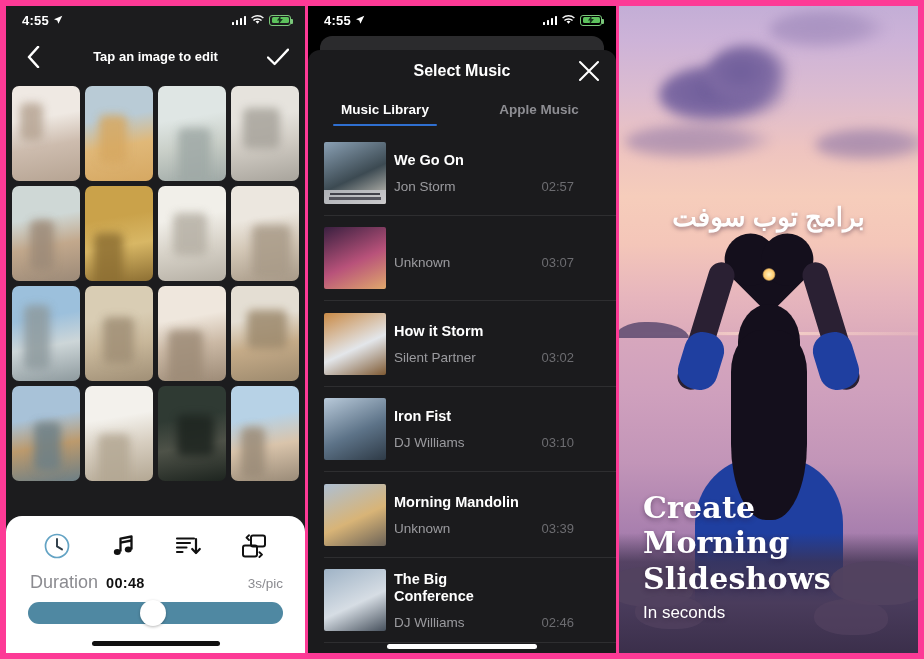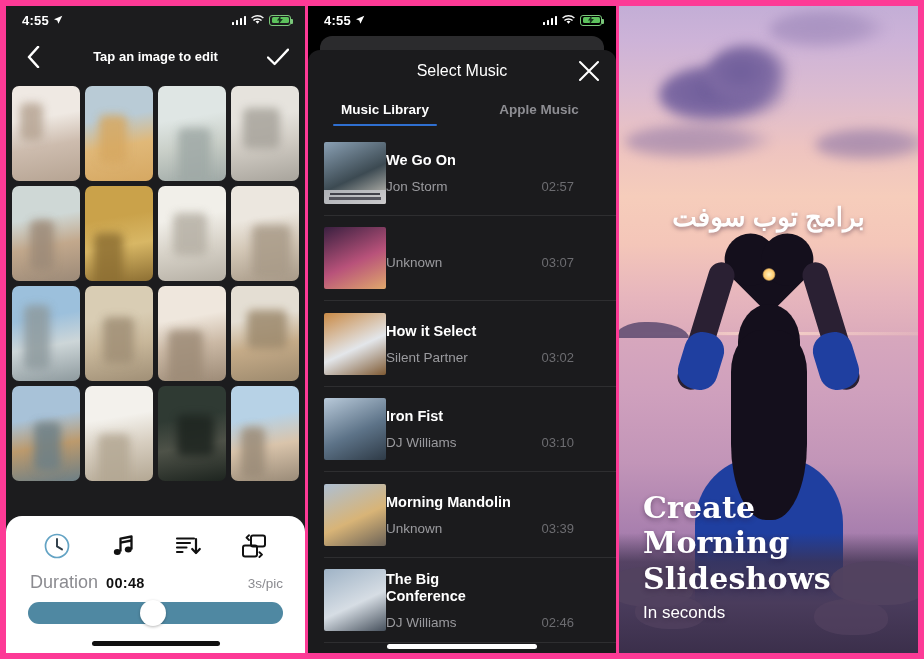--- a/index.html
+++ b/index.html
@@ -137,39 +137,39 @@
   }
   .sheet{
     position:absolute; left:0; right:0; top:44px; bottom:0;
     background:#1b1b1d;
     border-radius:12px 12px 0 0;
   }
   .sheet-head{
     position:relative; height:42px;
     display:flex; align-items:center; justify-content:center;
   }
-  .sheet-title{ color:#fff; font-size:16px; font-weight:normal; }
+  .sheet-title{ color:#fff; font-size:16px; font-weight:bold; }
   .sheet-close{
     position:absolute; right:14px; top:50%; transform:translateY(-50%);
     width:26px; height:26px; cursor:pointer;
   }
   .tabs{ display:flex; height:34px; }
   .tab{
     flex:1; display:flex; align-items:center; justify-content:center;
     color:#8e8e93; font-size:13.5px; font-weight:bold; position:relative; cursor:pointer;
   }
   .tab.active{ color:#ffffff; }
   .tab.active::after{
     content:""; position:absolute; left:16%; right:16%; bottom:0;
     height:2.5px; background:#2f6fd0; border-radius:2px;
   }
   .track-list{ position:absolute; left:0; right:0; top:80px; bottom:0; overflow:hidden; }
   .track{
     position:relative;
-    display:flex; align-items:center; gap:0;
+    display:flex; align-items:center; gap:8px;
     padding: 9px 14px 9px 16px;
     height: 85.5px;
     cursor:pointer;
   }
   .track::after{
     content:""; position:absolute; left:16px; right:0; bottom:0; height:1px; background:#2e2e30;
   }
   .art{
     width:62px; height:62px; flex:0 0 62px;
     border-radius:2px; overflow:hidden; position:relative; background:#333;
@@ -550,21 +550,21 @@
               <div class="t-meta">
                 <div class="t-sub">
                   <span class="t-artist">Unknown</span>
                   <span class="t-dur">03:07</span>
                 </div>
               </div>
             </div>
             <div class="track">
               <div class="art" style="background: linear-gradient(155deg, rgb(201, 138, 70) 0%, rgb(227, 230, 234) 55%, rgb(127, 90, 51) 100%);"></div>
               <div class="t-meta">
-                <div class="t-title">How it Select</div>
+                <div class="t-title">How it Storm</div>
                 <div class="t-sub">
                   <span class="t-artist">Silent Partner</span>
                   <span class="t-dur">03:02</span>
                 </div>
               </div>
             </div>
             <div class="track">
               <div class="art" style="background: linear-gradient(155deg, rgb(185, 202, 218) 0%, rgb(93, 115, 136) 55%, rgb(46, 58, 70) 100%);"></div>
               <div class="t-meta">
                 <div class="t-title">Iron Fist</div>

